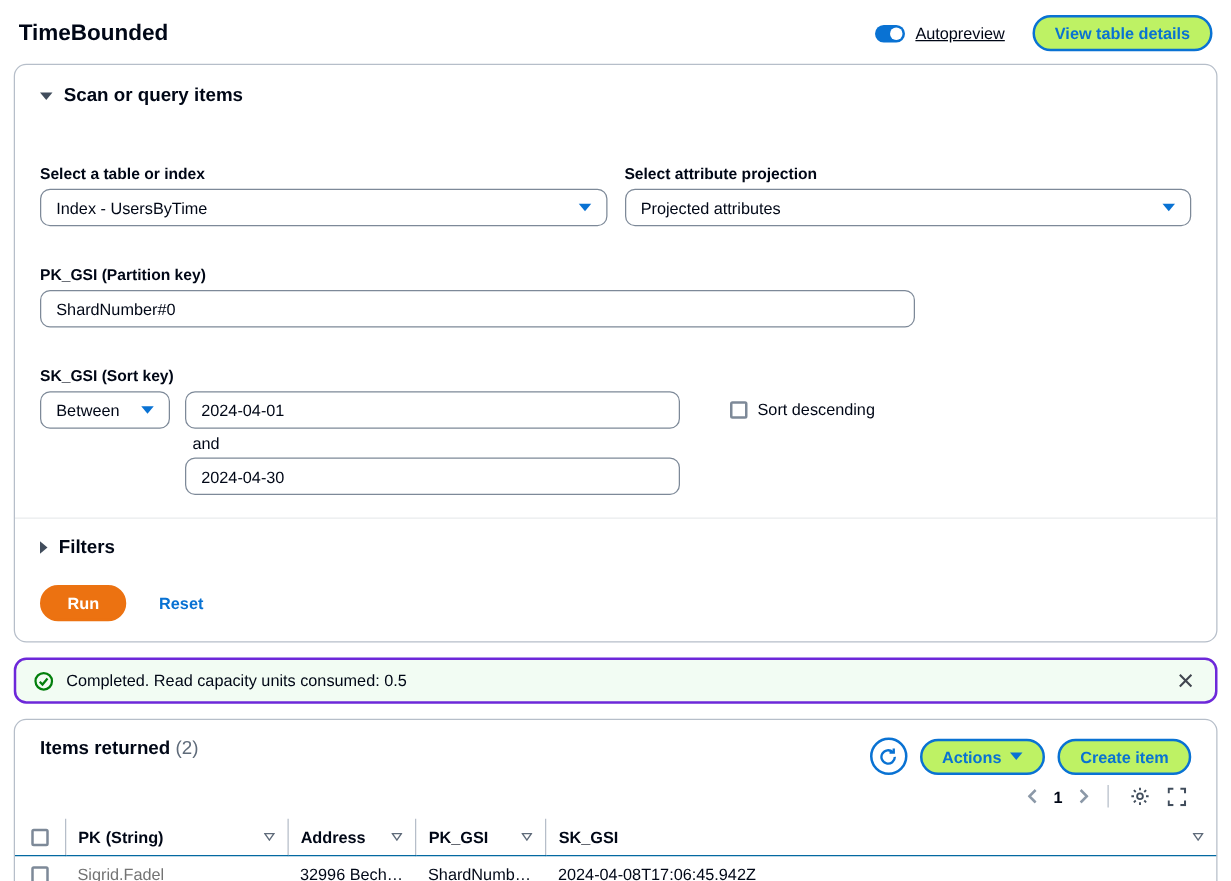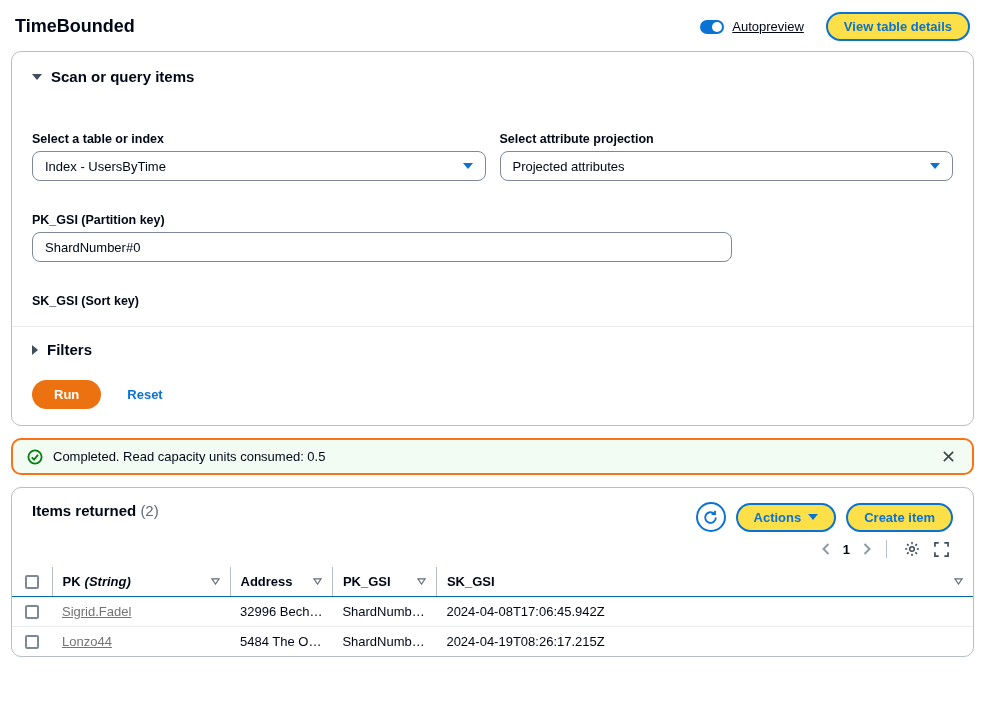--- a/index.html
+++ b/index.html
@@ -18,21 +18,21 @@
   .page-title { font-size: 18px; font-weight: 700; }
   .header-right { display: flex; align-items: center; gap: 22px; }
   .toggle-group { display: flex; align-items: center; gap: 8px; cursor: pointer; }
   .toggle { width: 24px; height: 14px; border-radius: 8px; background: #0972d3; position: relative; display: inline-block; }
   .toggle .knob { position: absolute; top: 2px; right: 2px; width: 10px; height: 10px; border-radius: 50%; background: #fff; }
   .toggle-label { font-size: 13px; text-decoration: underline; }
 
   
   .btn { font-family: inherit; font-size: 13px; font-weight: 700; cursor: pointer; }
   .btn-normal {
-    background: #fde047; color: #0972d3; border: 2px solid #0972d3;
+    background: #bef264; color: #0972d3; border: 2px solid #0972d3;
     border-radius: 20px; padding: 5px 16px; display: inline-flex; align-items: center; gap: 7px; text-align: center;
   }
   .btn-primary {
     background: #ec7211; color: #ffffff; border: 2px solid #ec7211;
     border-radius: 20px; padding: 5px 20px;
   }
   .btn-link { background: none; border: none; color: #0972d3; padding: 5px 2px; }
   .btn-icon-round {
     width: 30px; height: 30px; border-radius: 50%; background: #fff; border: 2px solid #0972d3;
     display: inline-flex; align-items: center; justify-content: center; padding: 0; cursor: pointer;
@@ -75,21 +75,21 @@
   .sk-values { width: 396px; flex: none; }
   .and-label { font-size: 13px; padding: 4px 0 4px 6px; }
   .checkbox-group { display: flex; align-items: center; gap: 8px; margin-left: 40px; margin-top: 7px; cursor: pointer; }
   .checkbox { width: 14px; height: 14px; border: 2px solid #7d8998; border-radius: 2px; background: #fff; display: inline-block; flex: none; }
 
   .panel-divider { border: none; border-top: 1px solid #e9ebed; margin: 18px -20px 12px; }
   .actions-row { margin-top: 20px; display: flex; align-items: center; gap: 24px; }
 
   
   .alert-success {
-    border: 2px solid #f97316; background: #f2fcf3; border-radius: 10px;
+    border: 2px solid #6d28d9; background: #f2fcf3; border-radius: 10px;
     display: flex; align-items: center; gap: 10px; padding: 7px 14px; margin-bottom: 12px;
   }
   .alert-text { flex: 1; font-size: 13px; }
   .alert-close { background: none; border: none; cursor: pointer; display: flex; padding: 3px; }
 
   
   .results-panel { padding-bottom: 0; }
   .results-header { display: flex; align-items: flex-start; justify-content: space-between; }
   .results-title { font-size: 15px; font-weight: 700; }
   .results-counter { color: #5f6b7a; font-weight: 400; }
@@ -108,21 +108,21 @@
   thead th:not(:last-child) { border-right: 1px solid #b6bec9; }
   tbody td { border-bottom: 1px solid #e9ebed; }
   tbody tr:last-child td { border-bottom: none; }
   .th-flex { display: flex; align-items: center; gap: 4px; }
   .sort-icon { margin-left: auto; display: flex; padding-left: 8px; }
   .col-check { width: 40px; }
   .col-check .cell-inner { display: flex; justify-content: center; }
   .col-pk { width: 178px; }
   .col-address { width: 98px; }
   .col-pkgsi { width: 104px; }
-  .col-type { font-style: italic; }
+  .col-type { }
   .item-link { color: #737373; text-decoration: underline; cursor: pointer; }
   td, th { white-space: nowrap; overflow: hidden; text-overflow: ellipsis; }
 </style>
 </head>
 <body>
 
 <div class="page">
 
   <div class="page-header">
     <div class="page-title">TimeBounded</div>
@@ -163,20 +163,35 @@
 
     <div class="field">
       <span class="field-label">PK_GSI (Partition key)</span>
       <div class="pk-input-wrap">
         <input class="text-input" value="ShardNumber#0" style="">
       </div>
     </div>
 
     <div class="field">
       <span class="field-label">SK_GSI (Sort key)</span>
+      <div class="sk-row">
+        <div class="select select-small">
+          <span>Between</span>
+          <span class="tri-down-blue"></span>
+        </div>
+        <div class="sk-values">
+          <input class="text-input" value="2024-04-01" style="">
+          <div class="and-label">and</div>
+          <input class="text-input" value="2024-04-30" style="">
+        </div>
+        <label class="checkbox-group">
+          <span class="checkbox"></span>
+          <span>Sort descending</span>
+        </label>
+      </div>
     </div>
 
     <hr class="panel-divider">
 
     <div class="section-header">
       <span class="tri-right-dark"></span>
       <span class="section-title">Filters</span>
     </div>
 
     <div class="actions-row">

